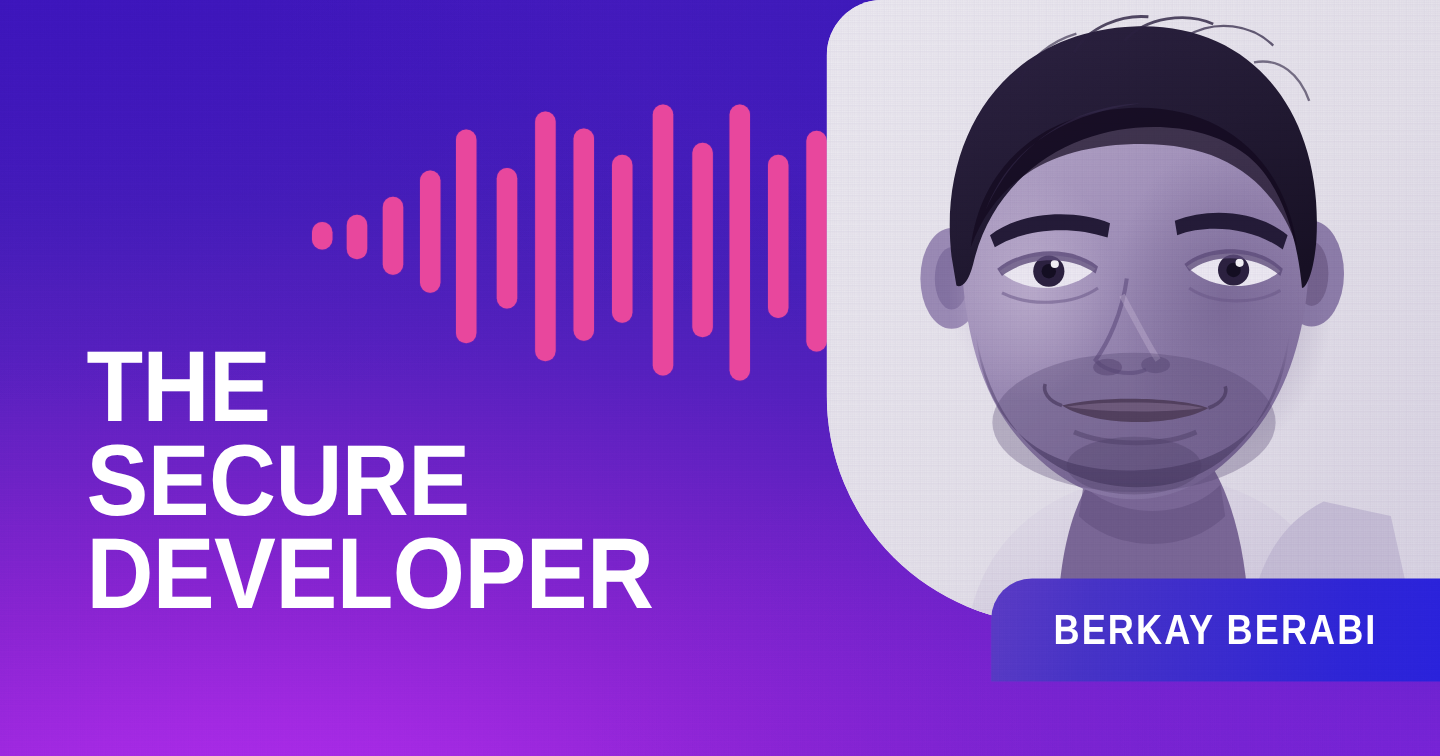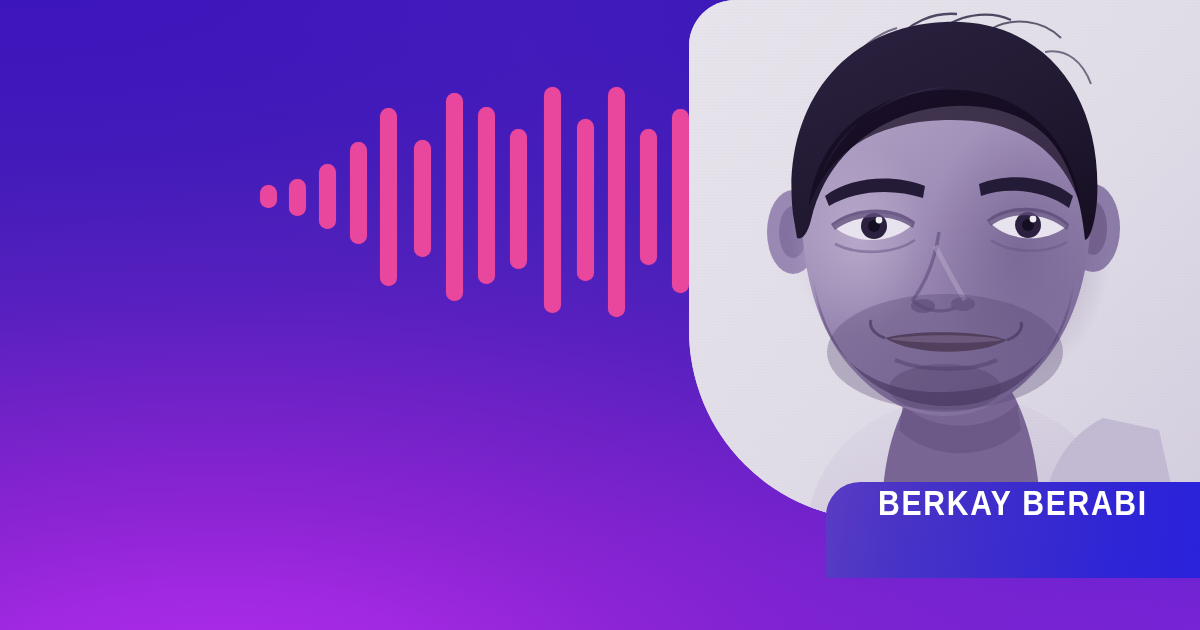--- a/index.html
+++ b/index.html
@@ -123,25 +123,25 @@
       repeating-linear-gradient(90deg, rgba(120,90,160,0.22) 0px, rgba(255,255,255,0) 1px, rgba(120,90,160,0.14) 2px, rgba(255,255,255,0) 3px);
     pointer-events: none;
   }
 
   
   #name-badge {
     position: absolute;
     left: 826px;
     top: 482px;
     width: 374px;
-    height: 96px;
+    height: 86px;
     border-radius: 34px 0 0 0;
     background: linear-gradient(100deg, #5B3BC4 0%, #4733C6 22%, #3A2BCE 52%, #2E25D6 78%, #2A22DC 100%);
     display: flex;
-    align-items: flex-start;
+    align-items: center;
     justify-content: center;
     z-index: 8;
     overflow: hidden;
   }
   #name-badge .badge-noise {
     position: absolute;
     inset: 0;
     opacity: 0.18;
     mix-blend-mode: overlay;
     background-image:
@@ -291,19 +291,24 @@
         <path d="M196 338 C184 334 180 326 182 320" stroke="#4A3A60" stroke-width="3" fill="none" opacity="0.7"></path>
         <path d="M318 340 C330 336 334 328 332 322" stroke="#4A3A60" stroke-width="3" fill="none" opacity="0.7"></path>
         <path d="M206 360 C234 372 282 372 308 360" stroke="#4B3B63" stroke-width="4" fill="none" opacity="0.45"></path>
 
         <ellipse cx="256" cy="388" rx="56" ry="24" fill="#4E3E68" opacity="0.35"></ellipse>
       </svg>
       <div class="photo-grain"></div>
     </div>
   </div>
 
+  <div id="title-block">
+    <span class="title-line">THE</span>
+    <span class="title-line">SECURE</span>
+    <span class="title-line">DEVELOPER</span>
+  </div>
 
   <div id="name-badge">
     <div class="badge-noise"></div>
     <span id="guest-name">BERKAY BERABI</span>
   </div>
 
 </div>
 
 </body></html>

